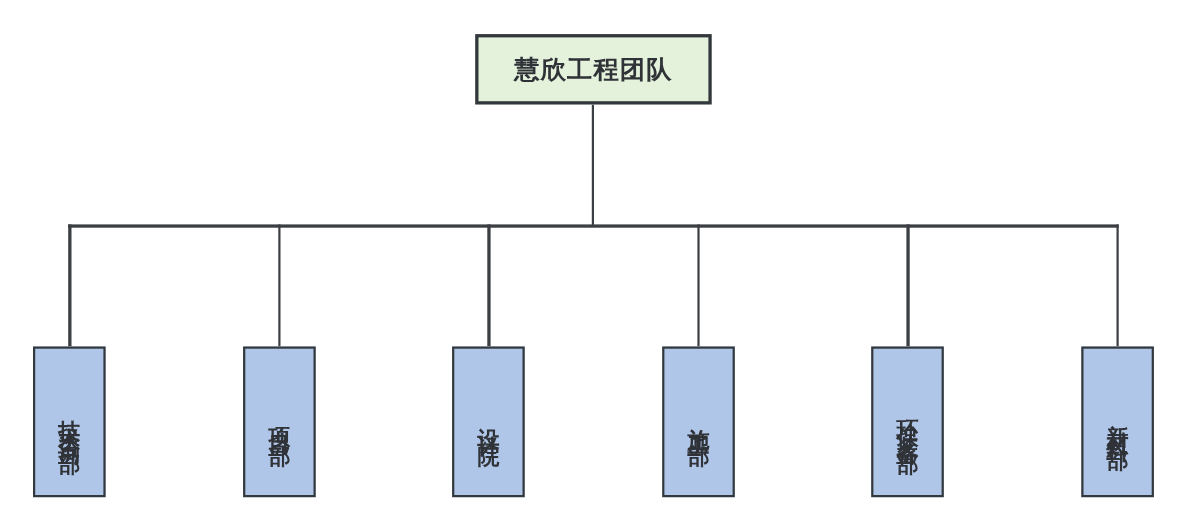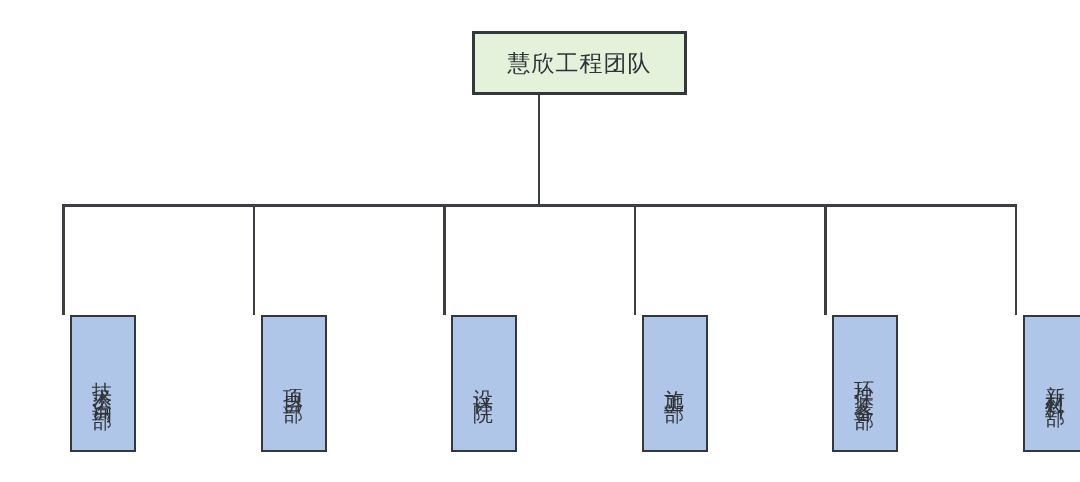--- a/index.html
+++ b/index.html
@@ -21,22 +21,21 @@
     position: relative;
     width: 1080px; height: 482px;
     background: var(--background);
   }
   .node {
     position: absolute;
     display: flex;
     align-items: center;
     justify-content: center;
     color: var(--text);
-    font-weight: normal;
-    margin-left: 40px;
+    font-weight: bold;
   }
   .root-node {
     left: 432px; top: 31px;
     width: 215px; height: 64px;
     background: var(--root-fill);
     border: 3px solid var(--border);
     font-size: 23px;
     letter-spacing: 1px;
   }
   .dept-node {

